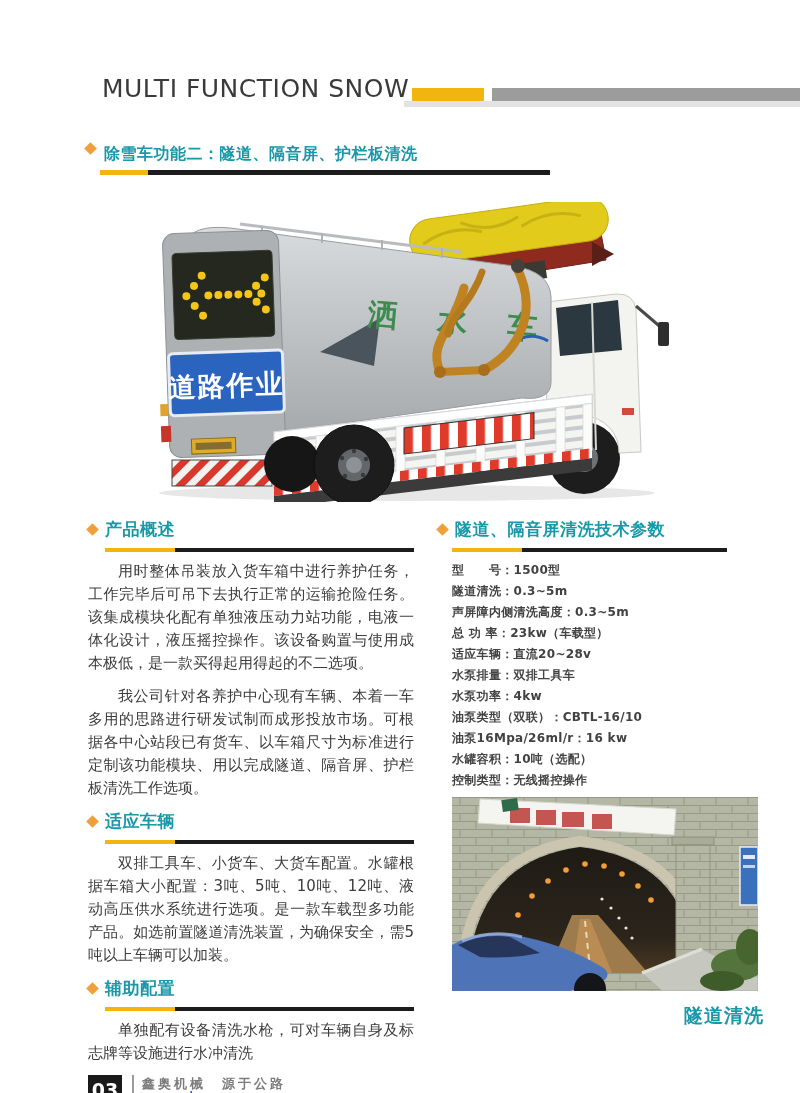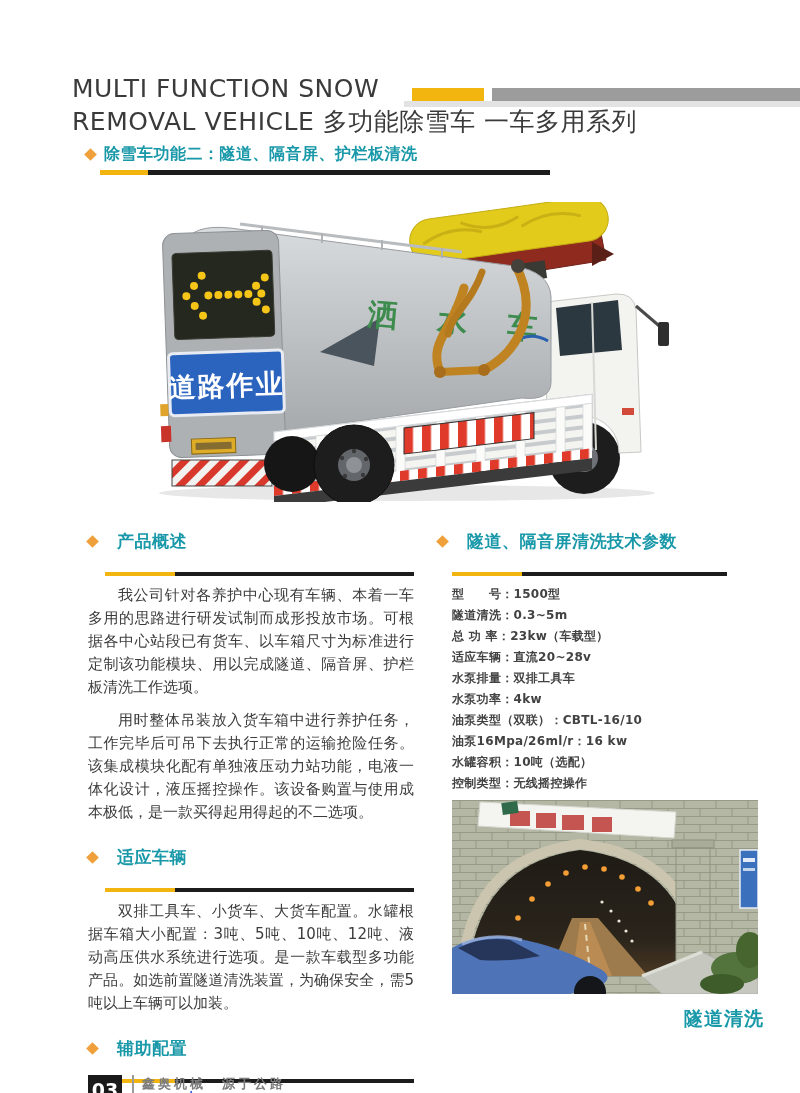--- a/index.html
+++ b/index.html
@@ -1,41 +1,41 @@
 <!DOCTYPE html>
 <html><head>
 <meta charset="utf-8">
 <style>
   html,body{margin:0;padding:0;background:#ffffff;}
   .page{
     position:relative;width:800px;height:1093px;background:#ffffff;overflow:hidden;
     font-family:"DejaVu Sans","Liberation Sans",sans-serif;color:#3C3C3C;
   }
   
-  .title-block{position:absolute;left:72px;top:72px;line-height:33px;font-size:25px;
+  .title-block{position:absolute;left:102px;top:72px;line-height:33px;font-size:25px;
     color:#3A3A3A;letter-spacing:.5px;font-weight:500;}
   .title-block span{display:block;}
   .bar-shadow{position:absolute;left:404px;top:101px;width:396px;height:6px;background:#E3E3E3;}
   .bar-yellow{position:absolute;left:412px;top:88px;width:72px;height:13px;background:#F2B50F;}
   .bar-gray{position:absolute;left:492px;top:88px;width:308px;height:13px;background:#9C9C9C;}
-  .subtitle-row{position:absolute;left:86px;top:144px;display:flex;align-items:center;gap:9px;}
+  .subtitle-row{position:absolute;left:86px;top:144px;display:flex;gap:9px;}
   .subtitle-text{font-size:16px;font-weight:bold;color:#1898A8;letter-spacing:.5px;}
   .diamond{width:9px;height:9px;background:#EFA03A;transform:rotate(45deg);flex:0 0 auto;}
   .main-rule{position:absolute;left:100px;top:170px;width:450px;height:5px;
     background:linear-gradient(90deg,#F2B50F 0 48px,#1C1C1C 48px);}
   
   .truck-fig{position:absolute;left:122px;top:202px;width:560px;height:300px;margin:0;}
   .tunnel-fig{margin:6px 0 0 14px;width:306px;height:194px;}
   .tunnel-caption{margin-top:12px;text-align:right;color:#1898A8;font-size:19px;font-weight:600;letter-spacing:1px;}
   
   .col{position:absolute;top:518px;}
   .col-left{left:88px;width:326px;}
   .col-right{left:438px;width:326px;}
   .sec-head{display:flex;align-items:center;gap:8px;margin:0 0 7px 0;}
-  .sec-head h2{margin:12px;font-size:17px;font-weight:bold;color:#1898A8;letter-spacing:.5px;}
+  .sec-head h2{margin:0;font-size:17px;font-weight:bold;color:#1898A8;letter-spacing:.5px;}
   .sec-rule{height:4px;margin:0 0 8px 17px;
     background:linear-gradient(90deg,#F2B50F 0 70px,#1C1C1C 70px);}
   .col-right .sec-rule{width:275px;margin-left:14px;}
   .body-para{margin:4px 0 10px 0;font-size:15px;line-height:23px;text-align:justify;
     text-indent:2em;color:#3C3C3C;}
   .spec-list{margin:6px 0 0 14px;display:flex;flex-direction:column;}
   .spec-item{font-size:12px;line-height:21px;font-weight:600;color:#424242;letter-spacing:.3px;}
   
   .footer{position:absolute;left:88px;top:1030px;display:flex;align-items:flex-start;gap:8px;margin-top:45px;}
   .pageno{width:34px;height:29px;background:#1A1A1A;color:#fff;font-size:19px;font-weight:bold;
@@ -49,21 +49,20 @@
 <body>
 
 <div class="page">
 
   <div class="bar-shadow"></div>
   <div class="bar-yellow"></div>
   <div class="bar-gray"></div>
 
   <h1 class="title-block" style="margin:0;">
     <span>MULTI FUNCTION SNOW</span>
-    <span>REMOVAL VEHICLE 多功能除雪车 一车多用系列</span>
   </h1>
 
   <div class="subtitle-row">
     <span class="diamond"></span>
     <span class="subtitle-text">除雪车功能二：隧道、隔音屏、护栏板清洗</span>
   </div>
   <div class="main-rule"></div>
 
   <figure class="truck-fig">
     <svg width="560" height="300" viewBox="0 0 560 300">
@@ -200,22 +199,22 @@
       </g>
     </svg>
   </figure>
 
   <div class="col col-left">
     <div class="sec-head">
       <span class="diamond"></span>
       <h2>产品概述</h2>
     </div>
     <div class="sec-rule"></div>
+    <p class="body-para">用时整体吊装放入货车箱中进行养护任务，工作完毕后可吊下去执行正常的运输抢险任务。该集成模块化配有单独液压动力站功能，电液一体化设计，液压摇控操作。该设备购置与使用成本极低，是一款买得起用得起的不二选项。</p>
     <p class="body-para">我公司针对各养护中心现有车辆、本着一车多用的思路进行研发试制而成形投放市场。可根据各中心站段已有货车、以车箱尺寸为标准进行定制该功能模块、用以完成隧道、隔音屏、护栏板清洗工作选项。</p>
-    <p class="body-para">用时整体吊装放入货车箱中进行养护任务，工作完毕后可吊下去执行正常的运输抢险任务。该集成模块化配有单独液压动力站功能，电液一体化设计，液压摇控操作。该设备购置与使用成本极低，是一款买得起用得起的不二选项。</p>
 
     <div class="sec-head">
       <span class="diamond"></span>
       <h2>适应车辆</h2>
     </div>
     <div class="sec-rule"></div>
     <p class="body-para">双排工具车、小货车、大货车配置。水罐根据车箱大小配置：3吨、5吨、10吨、12吨、液动高压供水系统进行选项。是一款车载型多功能产品。如选前置隧道清洗装置，为确保安全，需5吨以上车辆可以加装。</p>
 
     <div class="sec-head">
       <span class="diamond"></span>
@@ -228,20 +227,21 @@
   <div class="col col-right">
     <div class="sec-head">
       <span class="diamond"></span>
       <h2>隧道、隔音屏清洗技术参数</h2>
     </div>
     <div class="sec-rule"></div>
 
     <div class="spec-list">
       <div class="spec-item">型　　号：1500型</div>
       <div class="spec-item">隧道清洗：0.3~5m</div>
+      <div class="spec-item">声屏障内侧清洗高度：0.3~5m</div>
       <div class="spec-item">总 功 率：23kw（车载型）</div>
       <div class="spec-item">适应车辆：直流20~28v</div>
       <div class="spec-item">水泵排量：双排工具车</div>
       <div class="spec-item">水泵功率：4kw</div>
       <div class="spec-item">油泵类型（双联）：CBTL-16/10</div>
       <div class="spec-item">油泵16Mpa/26ml/r：16 kw</div>
       <div class="spec-item">水罐容积：10吨（选配）</div>
       <div class="spec-item">控制类型：无线摇控操作</div>
     </div>
 

